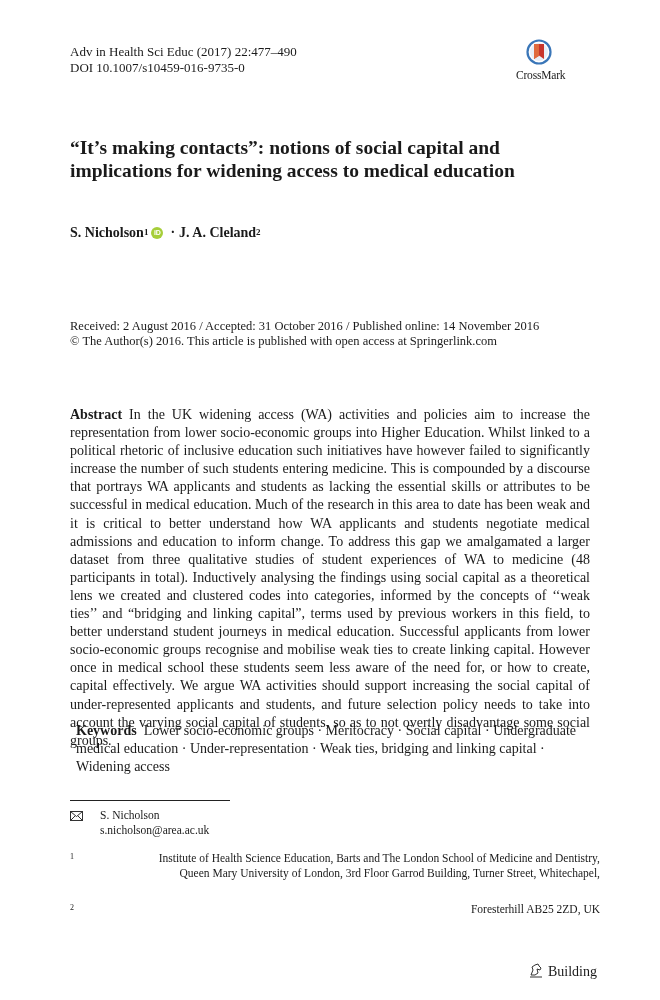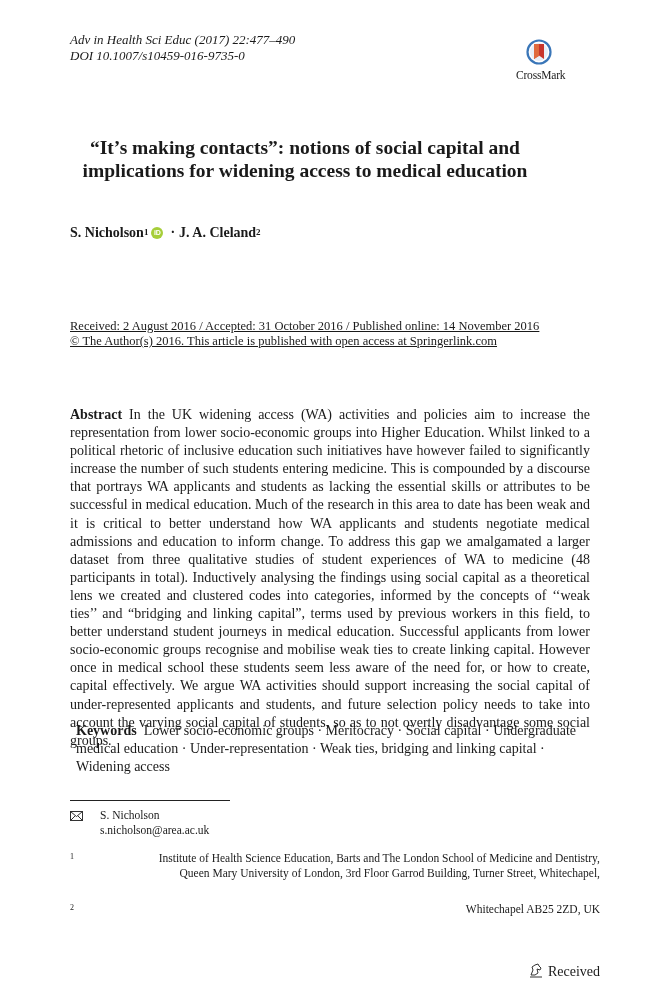--- a/index.html
+++ b/index.html
@@ -1,28 +1,28 @@
 <!DOCTYPE html>
 <html><head>
 <meta charset="utf-8">
 <style>
   html, body { margin:0; padding:0; background:#ffffff; }
   body { width:660px; height:1000px; position:relative; overflow:hidden;
          font-family:"Liberation Serif", "DejaVu Serif", serif; color:#1a1a1a; }
   .abs { position:absolute; }
-  .journal { left:70px; top:32px; font-size:13px; line-height:16px;font-style:italic; }
+  .journal { left:70px; top:44px; font-size:13px; line-height:16px; }
   .crossmark { left:512px; top:39px; display:flex; align-items:center;flex-direction:column; }
   .crossmark-label { font-size:11.5px; margin-left:4px; letter-spacing:-0.2px; }
-  .title { left:70px; top:136px; width:470px; font-size:19.5px; font-weight:bold; line-height:23px;text-align:center; }
+  .title { left:70px; top:136px; width:470px; font-size:19.5px; font-weight:bold; line-height:23px; }
   .authors { left:70px; top:225px; font-size:14px; font-weight:bold; display:flex; align-items:center; white-space:nowrap; }
   .authors sup { font-size:9px; position:relative; top:-1px; }
   .orcid { display:inline-block; width:12px; height:12px; border-radius:50%; background:#a6ce39; color:#fff;
            font-family:"Liberation Sans", sans-serif; font-size:7px; font-weight:bold; line-height:12px;
            text-align:center; margin:0 3px 0 3px; }
-  .dates { left:70px; top:319px; font-size:12.5px; line-height:15px; white-space:nowrap;text-decoration:underline; }
+  .dates { left:70px; top:319px; font-size:12.5px; line-height:15px; white-space:nowrap; }
   .abstract { left:70px; top:376px; width:520px; font-size:14px; line-height:18.1px; text-align:justify; hyphens:auto;margin-top:30px; }
   .abstract b { font-weight:bold; }
   .keywords { left:76px; top:722px; width:525px; font-size:14px; line-height:18.1px; }
   .rule { left:70px; top:800px; width:160px; height:1px; background:#222; }
   .corresp { left:70px; top:808px; font-size:11.5px; line-height:15px; display:flex; }
   .mail-icon { width:14px; margin-right:16px; }
   .affil { left:70px; font-size:11.5px; line-height:15px; display:flex; width:530px; }
   .affil .num { width:22px; font-size:8px; position:relative; top:-2px; }
   .affil .txt { flex:1;text-align:right; }
   .springer { left:528px; top:962px; display:flex; align-items:center; font-size:14px; }
@@ -92,25 +92,25 @@
   <span class="num">1</span>
   <div class="txt">
     <div>Institute of Health Science Education, Barts and The London School of Medicine and Dentistry,</div>
     <div>Queen Mary University of London, 3rd Floor Garrod Building, Turner Street, Whitechapel,</div>
   </div>
 </div>
 
 <div class="abs affil" style="top:902px;">
   <span class="num">2</span>
   <div class="txt">
-    <div>Whitechapel AB25 2ZD, UK</div>
+    <div>Foresterhill AB25 2ZD, UK</div>
   </div>
 </div>
 
 <div class="abs springer">
   <span>
     <svg width="16" height="16" viewBox="0 0 16 16" style="margin-right:4px">
       <path d="M3 13 L5 8 L4 5 L7 3 L10 2 L11 4 L13 6 L12 8 L9 7 L10 11 L7 13 Z" fill="none" stroke="#333" stroke-width="1"></path>
       <line x1="2" y1="15" x2="14" y2="15" stroke="#333" stroke-width="1"></line>
     </svg>
   </span>
-  <span>Received</span>
+  <span>Building</span>
 </div>
 
 </body></html>

